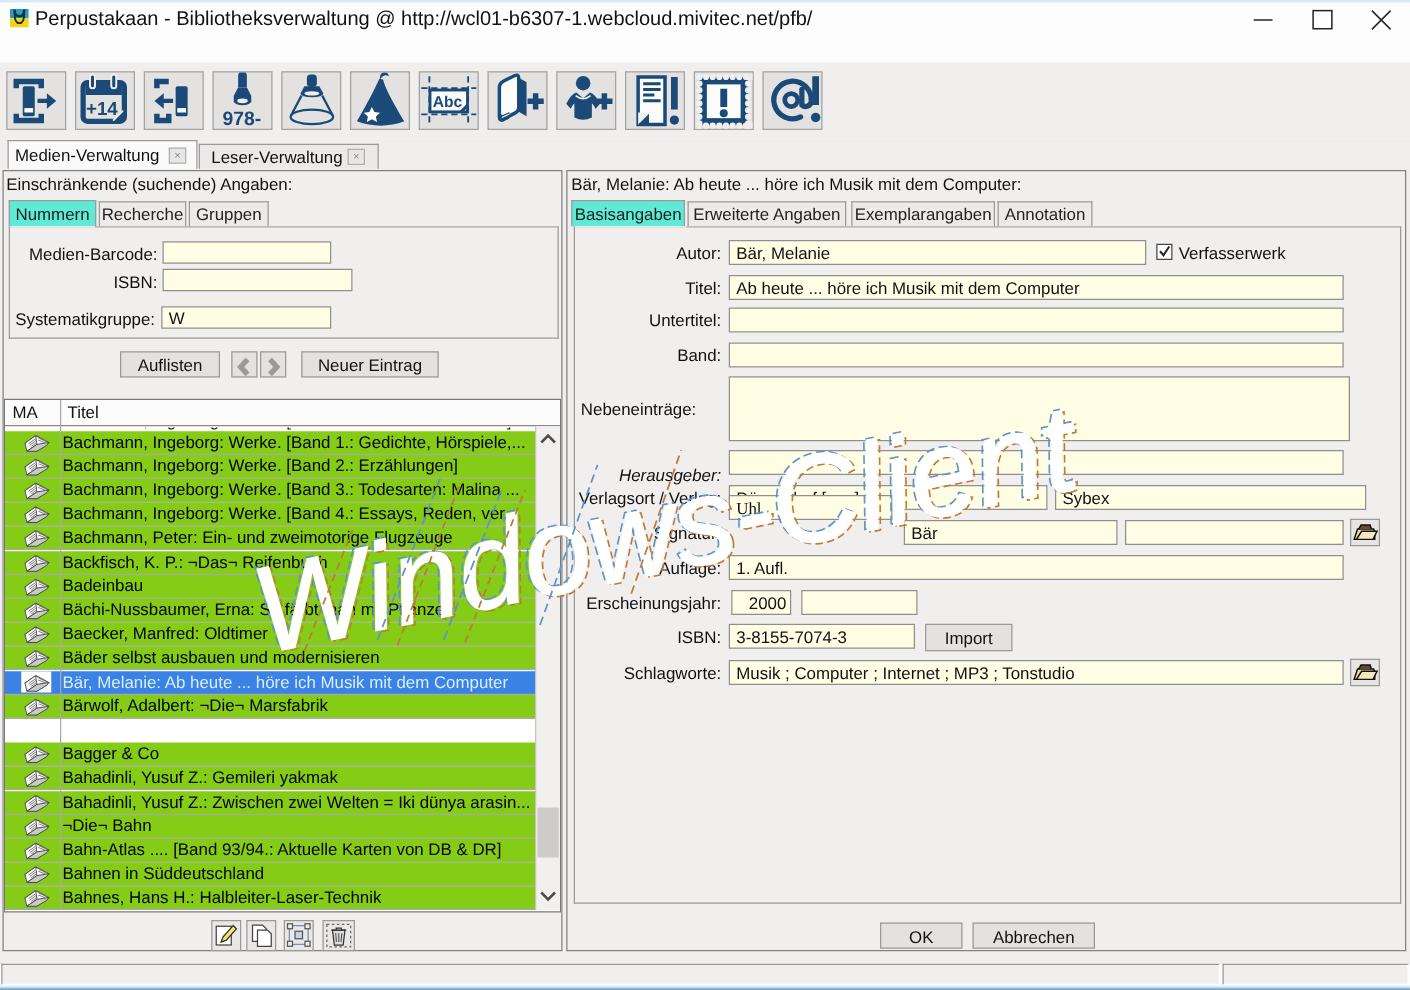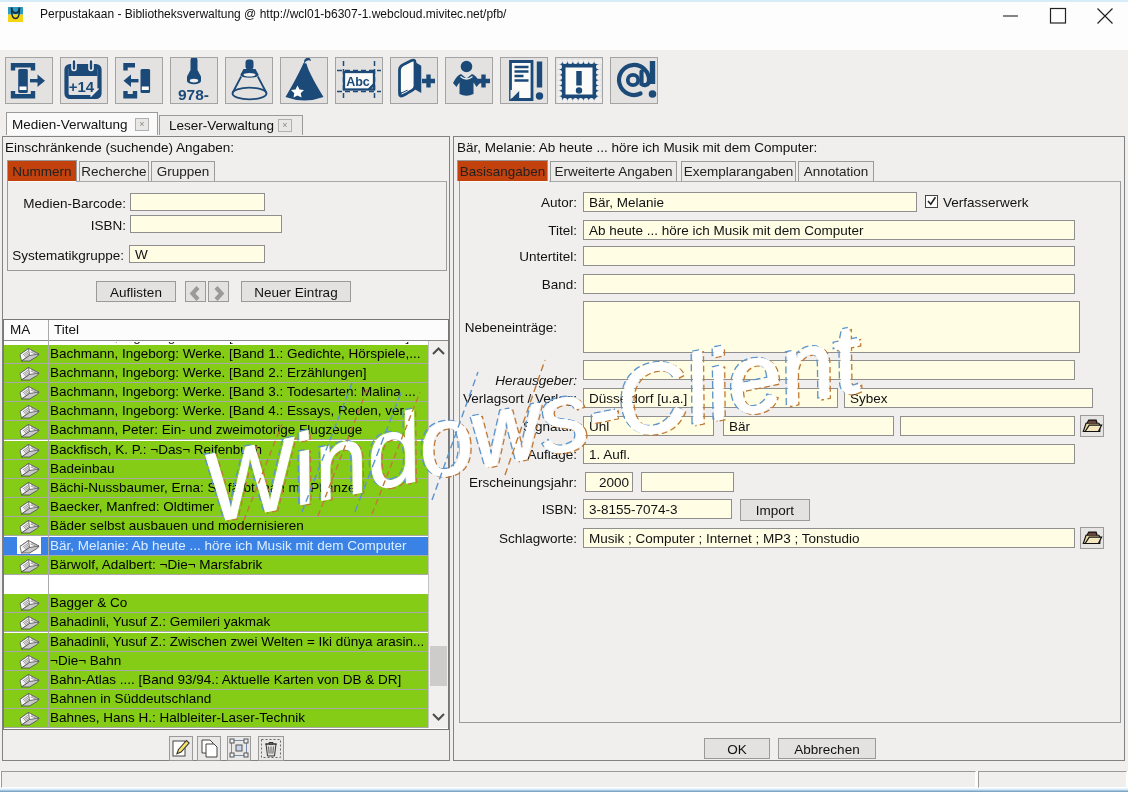--- a/index.html
+++ b/index.html
@@ -9,21 +9,21 @@
 .dtab { position:absolute; font-size:13.5px; color:#111; border:1px solid #9a9a9a; border-bottom:none; }
 .cls { position:absolute; width:14px; height:13px; border:1px solid #b0b0b0; background:#e8e7e6;
   font-size:9px; line-height:11px; text-align:center; color:#888; }
 .panel { position:absolute; border:1px solid #828282; background:#f0efee; }
 .rl { position:absolute; font-size:13.5px; color:#111; text-align:right; white-space:nowrap; }
 .inp { position:absolute; background:#fffde4; border:1px solid #8f8f8f; font-size:13.5px;
   color:#111; padding:2px 4px 0 5px; white-space:nowrap; overflow:hidden; height:20px; }
 .inp.sm { height:18px; padding-top:1px; }
 .stab { position:absolute; top:161px; height:20px; font-size:13.5px; border:1px solid #9a9a9a;
   border-bottom:none; padding:2px 0 0 0; background:#ecebe9; text-align:center; color:#222; }
-.stab.on { top:160px; height:21px; background:#c2410c; padding-top:3px; }
+.stab.on { top:160px; height:21px; background:#5eead4; padding-top:3px; }
 .btn { position:absolute; background:#e3e2e1; border:1px solid #9a9a9a; font-size:13.5px;
   color:#111; text-align:center; height:21px; padding-top:3px; }
 .trow { position:absolute; left:4px; width:424px; height:19.2px; border-bottom:1px solid #a9a9a9;
   font-size:13.5px; white-space:nowrap; overflow:hidden; background:#84cc16; color:#000; }
 .trow .ttext { position:absolute; left:46px; top:1px; }
 .trow.sel { background:#3a82e6; color:#dbeeff; }
 .micon { position:absolute; left:14px; top:1px; }
 .iwb { position:absolute; left:13px; top:0.5px; width:24px; height:17px; background:#fff; }
 .sunken { position:absolute; height:17px; border:1px solid #9a9a9a;
   border-bottom-color:#fff; border-right-color:#fff; background:#f0efee; }
@@ -47,21 +47,21 @@
 </defs>
     </svg>
 
 <div class="abs" style="left:0;top:0;width:1128px;height:2px;background:#d6edf9;"></div>
 <svg class="abs" style="left:8px;top:7px" width="15" height="15" viewBox="0 0 15 15">
   <rect x="0" y="0" width="15" height="7.6" fill="#2e9bc4"></rect>
   <rect x="0" y="7.6" width="15" height="7.4" fill="#f5d513"></rect>
   <path d="M3.6 0.5 q0 5.5 3.9 5.5 q3.9 0 3.9-5.5" fill="none" stroke="#16323f" stroke-width="2"></path>
   <path d="M3.6 3.5 q0 8 3.9 8 q3.9 0 3.9-8" fill="none" stroke="#16323f" stroke-width="1.5"></path>
 </svg>
-<span class="abs" style="left:40px;top:7px;font-size:12px;">Perpustakaan - Bibliotheksverwaltung @ http://wcl01-b6307-1.webcloud.mivitec.net/pfb/</span>
+<span class="abs" style="left:28px;top:7px;font-size:16px;">Perpustakaan - Bibliotheksverwaltung @ http://wcl01-b6307-1.webcloud.mivitec.net/pfb/</span>
 <svg class="abs" style="left:1001px;top:6px" width="18" height="18">
       <path d="M2 10 h15" stroke="#222" stroke-width="1.1" fill="none"></path>
     </svg>
 <svg class="abs" style="left:1049px;top:6px" width="19" height="19">
       <rect x="1.5" y="2.5" width="15" height="14.5" stroke="#222" stroke-width="1.2" fill="none"></rect>
     </svg>
 <svg class="abs" style="left:1096px;top:6px" width="19" height="19">
       <path d="M1.5 2.5 L16.5 17.5 M16.5 2.5 L1.5 17.5" stroke="#222" stroke-width="1.2" fill="none"></path>
     </svg>
 <div class="abs" style="left:0;top:50px;width:1128px;height:61px;background:#f0efee;"></div>
@@ -390,21 +390,21 @@
 <label class="rl" style="left:460px;top:277px;width:117px;">Band:</label>
 <div class="inp" style="left:583px;top:273.5px;width:492px;"></div>
 <label class="rl" style="left:440px;top:320px;width:117px;">Nebeneinträge:</label>
 <div class="inp" style="left:583px;top:301px;width:497px;height:52px;"></div>
 <label class="rl" style="left:460px;top:373px;width:117px;font-style:italic;">Herausgeber:</label>
 <div class="inp" style="left:583px;top:360px;width:492px;"></div>
 <label class="rl" style="left:455px;top:391px;width:122px;">Verlagsort / Verlag:</label>
 <div class="inp" style="left:583px;top:388px;width:255px;">Düsseldorf [u.a.]</div>
 <div class="inp" style="left:844px;top:388px;width:249px;">Sybex</div>
 <label class="rl" style="left:460px;top:419px;width:117px;">Signatur:</label>
-<div class="inp" style="left:583px;top:416px;width:131px;">Uhl</div>
+<div class="inp" style="left:583px;top:396px;width:131px;font-family:Liberation Serif, serif;">Uhl</div>
 <div class="inp" style="left:723px;top:416px;width:171px;">Bär</div>
 <div class="inp" style="left:900px;top:416px;width:175px;"></div>
 <div class="abs" style="left:1080px;top:415px;width:24px;height:22px;background:#e6e5e4;border:1px solid #9a9a9a;"><svg width="22" height="20" viewBox="0 0 24 21">
         <use href="#fold"></use>
       </svg></div>
 <label class="rl" style="left:460px;top:447px;width:117px;">Auflage:</label>
 <div class="inp" style="left:583px;top:444px;width:492px;">1. Aufl.</div>
 <label class="rl" style="left:460px;top:475px;width:117px;">Erscheinungsjahr:</label>
 <div class="inp" style="left:585px;top:472px;width:48px;padding-left:13px;">2000</div>
 <div class="inp" style="left:641px;top:472px;width:93px;"></div>

